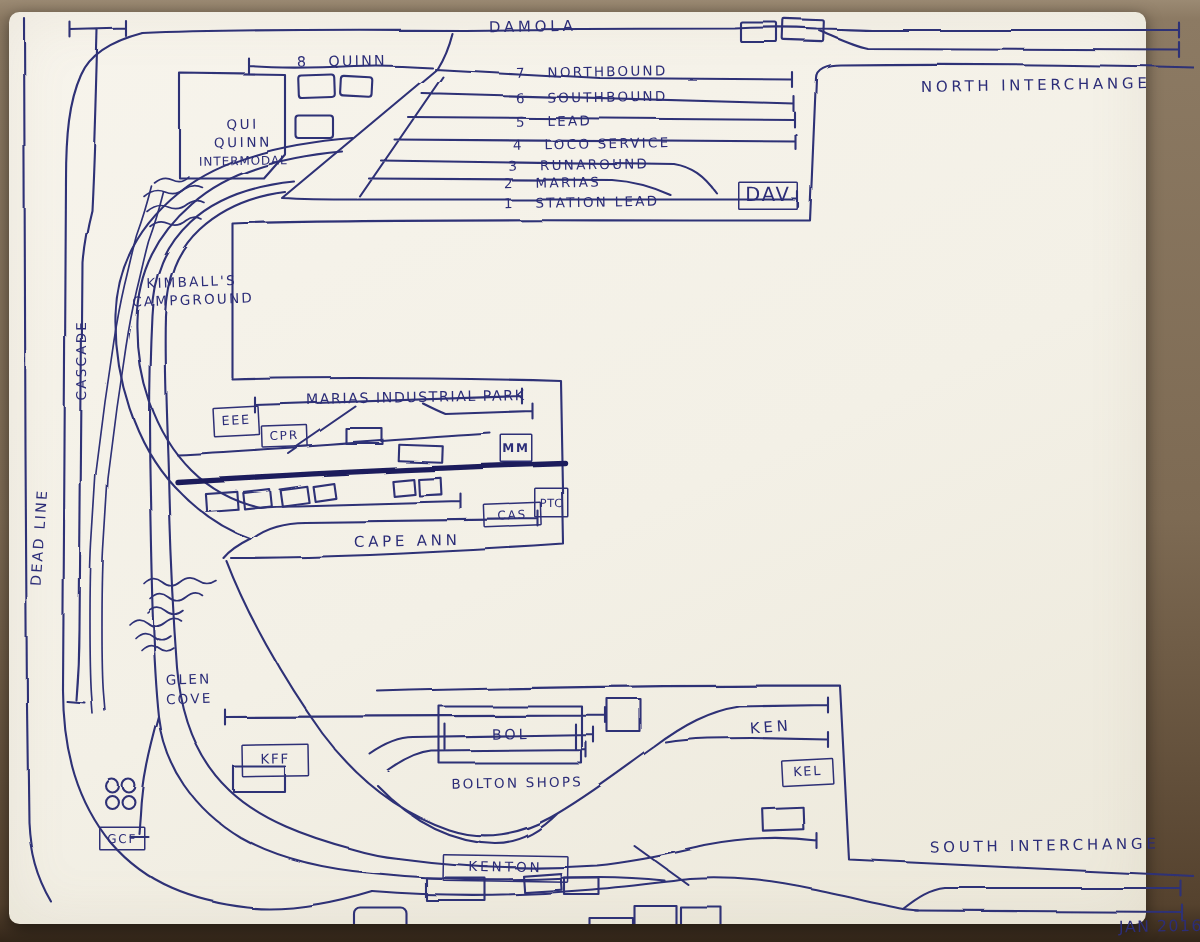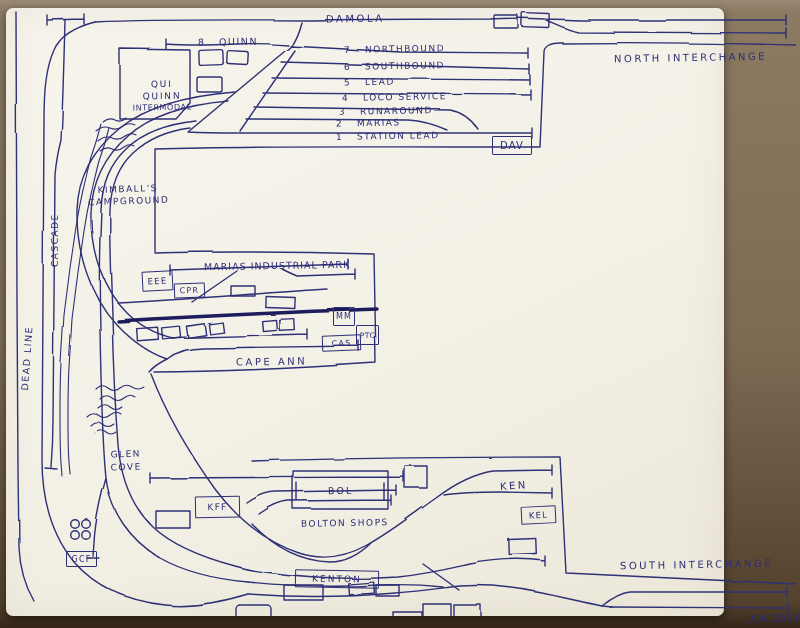--- a/index.html
+++ b/index.html
@@ -1,18 +1,18 @@
 <!DOCTYPE html>
 <html><head>
 <meta charset="utf-8">
 <style>
   html,body{margin:0;padding:0;width:800px;height:628px;overflow:hidden;
     background:linear-gradient(180deg,#9b8a73 0%,#8c7a63 2%,#7d6a53 55%,#55422e 96%,#332619 100%);
     font-family:"DejaVu Sans",sans-serif;}
-  #stage{position:relative;width:728px;height:628px;}
+  #stage{position:relative;width:728px;height:628px;padding-left:40px;}
   #paper{position:absolute;left:6px;top:8px;right:4px;bottom:12px;border-radius:7px;
     background:linear-gradient(155deg,#f7f4ec 0%,#f3f0e6 55%,#ece8da 100%);
     box-shadow:0 3px 10px rgba(0,0,0,.5), inset 0 0 40px rgba(160,140,110,.12);}
   svg{position:absolute;left:0;top:0;}
   .tk{fill:none;stroke:#2e3076;stroke-width:1.4;stroke-linecap:round;stroke-linejoin:round;}
   .thin{stroke-width:1.1;}
   .heavy{fill:none;stroke:#1c1d5b;stroke-width:3.6;stroke-linecap:round;}
   .lb{position:absolute;color:#2c2d78;white-space:nowrap;letter-spacing:1.5px;
       font-size:9px;line-height:11px;transform:rotate(-1deg);}
   .big{font-size:10px;letter-spacing:2.5px;}
@@ -195,50 +195,50 @@
       </div>
   <div class="lb row" style="left:330px;top:110px;">
     <span class="n">2</span>
         <span>MARIAS</span>
       </div>
   <div class="lb row" style="left:330px;top:123px;">
     <span class="n">1</span>
         <span>STATION LEAD</span>
       </div>
 
-  <div class="boxlb" style="left:486px;top:113px;width:38px;height:17px;font-size:10px;margin-top:15px;">DAV</div>
+  <div class="boxlb" style="left:486px;top:113px;width:38px;height:17px;font-size:13px;">DAV</div>
 
   <div class="lb ctr" style="left:121px;top:70px;width:70px;white-space:normal;font-size:9px;line-height:12px;letter-spacing:1.8px;">
     <div>QUI</div>
     <div>QUINN</div>
     <div style="font-size:8px;letter-spacing:0.6px;">INTERMODAL</div>
   </div>
 
   <div class="lb vert" style="left:55px;top:248px;font-size:9px;">CASCADE</div>
   <div class="lb vert2" style="left:24px;top:372px;font-size:9.5px;">DEAD LINE</div>
 
   <div class="lb ctr" style="left:82px;top:175px;width:80px;white-space:normal;font-size:9px;line-height:12px;transform:rotate(-2deg);">
     <div>KIMBALL'S</div>
         <div>CAMPGROUND</div>
   </div>
 
   <div class="lb" style="left:198px;top:252px;font-size:9.5px;letter-spacing:1px;">MARIAS INDUSTRIAL PARK</div>
   <div class="boxlb" style="left:136px;top:263px;width:29px;height:18px;transform:rotate(-3deg);">EEE</div>
   <div class="boxlb" style="left:168px;top:275px;width:29px;height:13px;font-size:8px;transform:rotate(-2deg);">CPR</div>
-  <div class="boxlb" style="left:327px;top:299px;width:20px;height:17px;font-size:8px;">MM</div>
+  <div class="boxlb" style="left:327px;top:281px;width:20px;height:17px;font-size:8px;font-weight:bold;">MM</div>
   <div class="boxlb" style="left:350px;top:282px;width:21px;height:18px;font-size:7.5px;letter-spacing:0.5px;margin-top:35px;">PTC</div>
   <div class="boxlb" style="left:316px;top:327px;width:37px;height:14px;font-size:8px;transform:rotate(-2deg);">CAS</div>
   <div class="lb big" style="left:230px;top:348px;">CAPE ANN</div>
 
   <div class="lb ctr" style="left:98px;top:440px;width:44px;white-space:normal;font-size:9px;line-height:13px;transform:rotate(-2deg);">
     <div>GLEN</div>
         <div>COVE</div>
   </div>
 
-  <div class="boxlb" style="left:155px;top:488px;width:43px;height:20px;font-size:9px;transform:rotate(-1deg);margin-left:34px;">KFF</div>
+  <div class="boxlb" style="left:155px;top:488px;width:43px;height:20px;font-size:9px;transform:rotate(-1deg);">KFF</div>
   <div class="boxlb" style="left:60px;top:543px;width:29px;height:14px;font-size:8px;">GCF</div>
 
   <div class="lb" style="left:322px;top:477px;font-size:9.5px;letter-spacing:2px;">BOL</div>
   <div class="lb" style="left:295px;top:510px;letter-spacing:1.5px;">BOLTON SHOPS</div>
 
   <div class="lb big" style="left:494px;top:472px;transform:rotate(-4deg);">KEN</div>
   <div class="boxlb" style="left:515px;top:498px;width:33px;height:16px;transform:rotate(-3deg);">KEL</div>
 
   <div class="boxlb" style="left:289px;top:562px;width:82px;height:16px;font-size:9px;letter-spacing:2px;transform:rotate(1deg);">KENTON</div>
 

